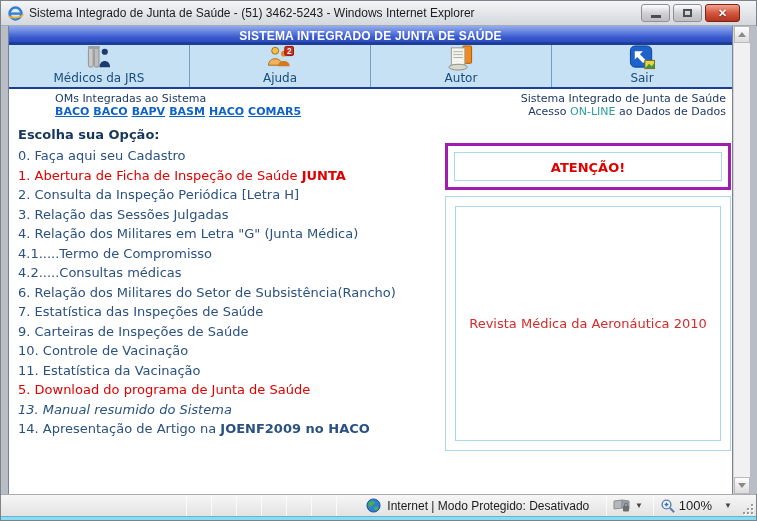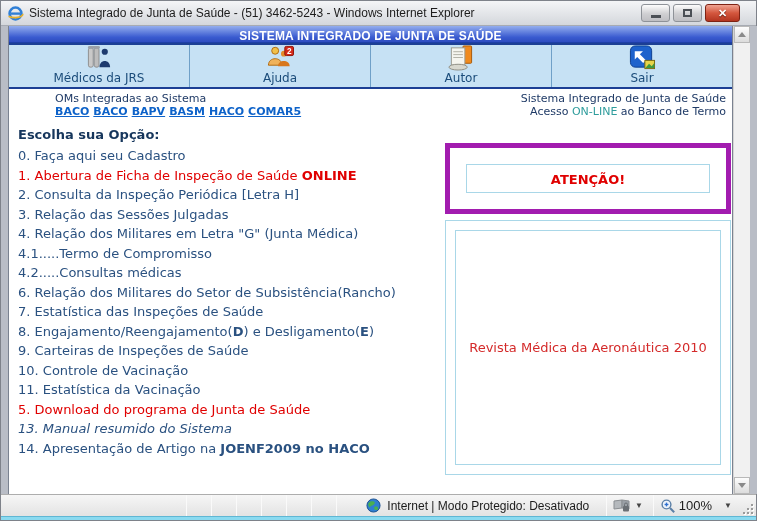--- a/index.html
+++ b/index.html
@@ -58,21 +58,21 @@
   .online { color:#2E9C9C; }
 
   .menu-heading { font-size:13px; font-weight:bold; color:#16365C; margin:9px 0 4px 9px; }
   .menu-list { margin-left:9px; }
   .menu-item { font-size:13px; color:#2A5180; line-height:19.5px; white-space:nowrap; cursor:pointer; }
   .menu-item.red { color:#E00000; }
   .menu-item.italic { font-style:italic; }
 
   
   .right-panel { position:absolute; top:54px; left:436px; width:286px; }
-  .attention-box { border:5px solid #a21caf; padding:16px; margin-bottom:6px; }
+  .attention-box { border:3px solid #a21caf; padding:6px; margin-bottom:6px; }
   .attention-inner { border:1px solid #A9D7E8; text-align:center; padding:4px 0; }
   .attention-inner span { color:#E00000; font-weight:bold; font-size:13px; }
   .panel-box { border:1px solid #A9D7E8; padding:9px; height:255px; }
   .panel-inner { border:1px solid #A9D7E8; height:100%; display:flex; align-items:center;
                  justify-content:center; }
   .panel-inner span { color:#D42A2A; font-size:13px; }
 
   
   .scrollbar { width:17px; flex:0 0 17px; background:#F1F1F1; display:flex; flex-direction:column;
                border-left:1px solid #D5D5D5; }
@@ -196,47 +196,46 @@
 
         <div class="info-row">
           <div class="info-left">
             <div>OMs Integradas ao Sistema</div>
             <div class="info-links">
               <a>BACO</a><a>BACO</a><a>BAPV</a><a>BASM</a><a>HACO</a><a>COMAR5</a>
             </div>
           </div>
           <div class="info-right">
             <div>Sistema Integrado de Junta de Saúde</div>
-            <div><span>Acesso </span><span class="online">ON-LINE</span><span> ao Banco de Termo</span></div>
+            <div><span>Acesso </span><span class="online">ON-LINE</span><span> ao Dados de Dados</span></div>
           </div>
         </div>
 
         <div class="menu-heading">Escolha sua Opção:</div>
 
         <div class="menu-list">
 
             <div class="menu-item"><span><span>0. Faça aqui seu Cadastro</span></span></div>
 
-            <div class="menu-item red"><span><span>1. Abertura de Ficha de Inspeção de Saúde </span><span style="font-weight: bold;">ONLINE</span></span></div>
+            <div class="menu-item red"><span><span>1. Abertura de Ficha de Inspeção de Saúde </span><span style="font-weight: bold;">JUNTA</span></span></div>
 
             <div class="menu-item"><span><span>2. Consulta da Inspeção Periódica [Letra H]</span></span></div>
 
             <div class="menu-item"><span><span>3. Relação das Sessões Julgadas</span></span></div>
 
             <div class="menu-item"><span><span>4. Relação dos Militares em Letra "G" (Junta Médica)</span></span></div>
 
             <div class="menu-item"><span><span>4.1.....Termo de Compromisso</span></span></div>
 
             <div class="menu-item"><span><span>4.2.....Consultas médicas</span></span></div>
 
             <div class="menu-item"><span><span>6. Relação dos Militares do Setor de Subsistência(Rancho)</span></span></div>
 
             <div class="menu-item"><span><span>7. Estatística das Inspeções de Saúde</span></span></div>
 
-            <div class="menu-item"><span><span>8. Engajamento/Reengajamento(</span><span style="font-weight: bold;">D</span><span>) e Desligamento(</span><span style="font-weight: bold;">E</span><span>)</span></span></div>
 
             <div class="menu-item"><span><span>9. Carteiras de Inspeções de Saúde</span></span></div>
 
             <div class="menu-item"><span><span>10. Controle de Vacinação</span></span></div>
 
             <div class="menu-item"><span><span>11. Estatística da Vacinação</span></span></div>
 
             <div class="menu-item red"><span><span>5. Download do programa de Junta de Saúde</span></span></div>
 
             <div class="menu-item italic"><span><span>13. Manual resumido do Sistema</span></span></div>

